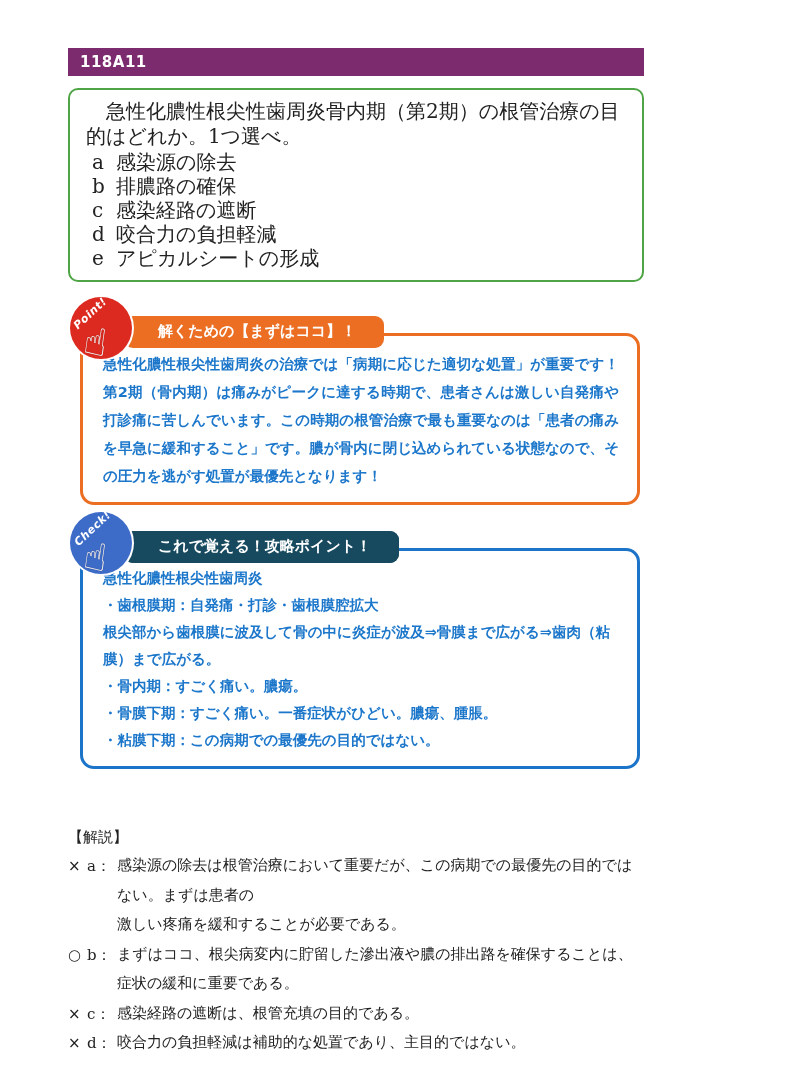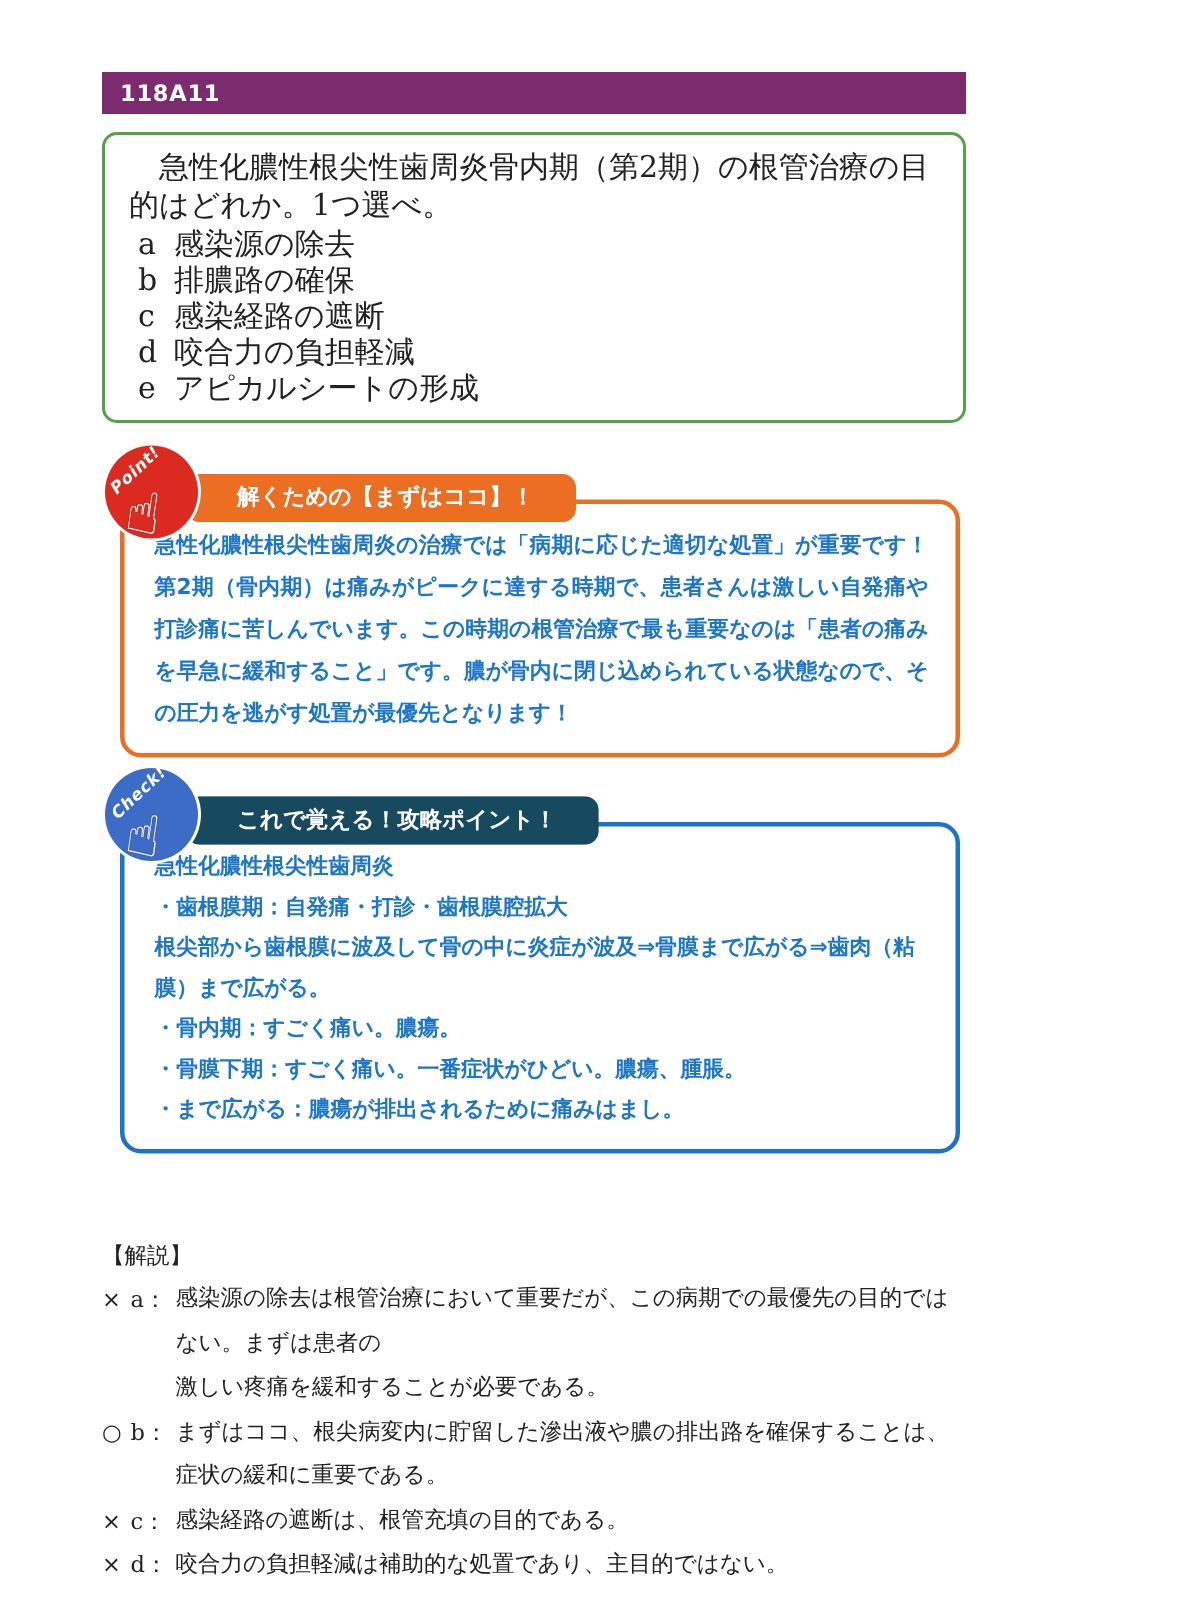--- a/index.html
+++ b/index.html
@@ -140,21 +140,21 @@
     </div>
     <div class="pill">
       <span>これで覚える！攻略ポイント！</span>
     </div>
     <div class="callout-box">
       <div class="check-line">急性化膿性根尖性歯周炎</div>
       <div class="check-line">・歯根膜期：自発痛・打診・歯根膜腔拡大</div>
       <div class="check-line">根尖部から歯根膜に波及して骨の中に炎症が波及⇒骨膜まで広がる⇒歯肉（粘膜）まで広がる。</div>
       <div class="check-line">・骨内期：すごく痛い。膿瘍。</div>
       <div class="check-line">・骨膜下期：すごく痛い。一番症状がひどい。膿瘍、腫脹。</div>
-      <div class="check-line">・まで広がる：膿瘍が排出されるために痛みはまし。</div>
+      <div class="check-line">・粘膜下期：この病期での最優先の目的ではない。</div>
     </div>
   </section>
 
   <div class="kaisetsu">
     <p class="kaisetsu-head">【解説】</p>
 
     <div class="exp-item">
       <span class="exp-mark">×</span>
       <span class="exp-prefix">a：</span>
       <span class="exp-lines">

